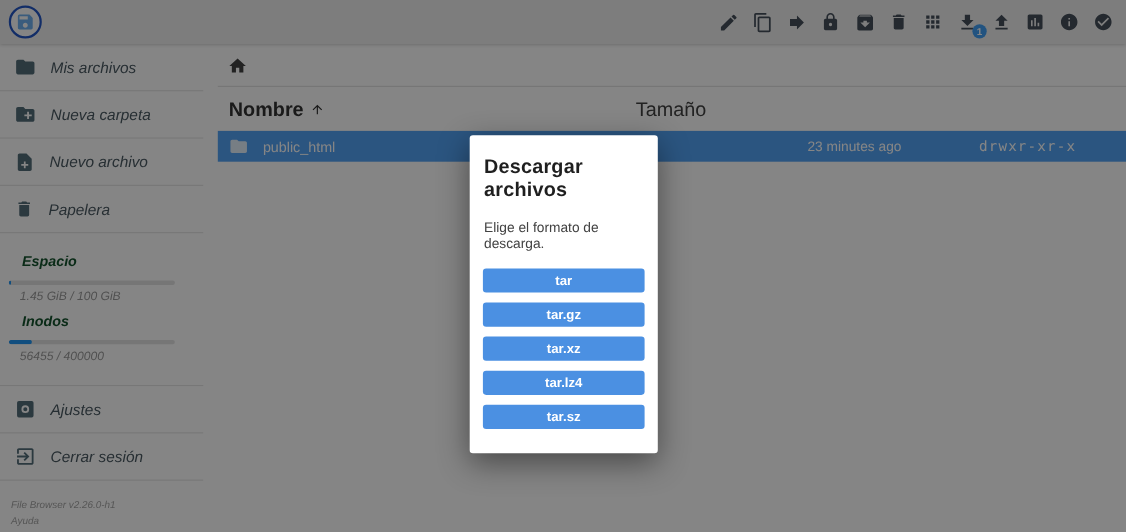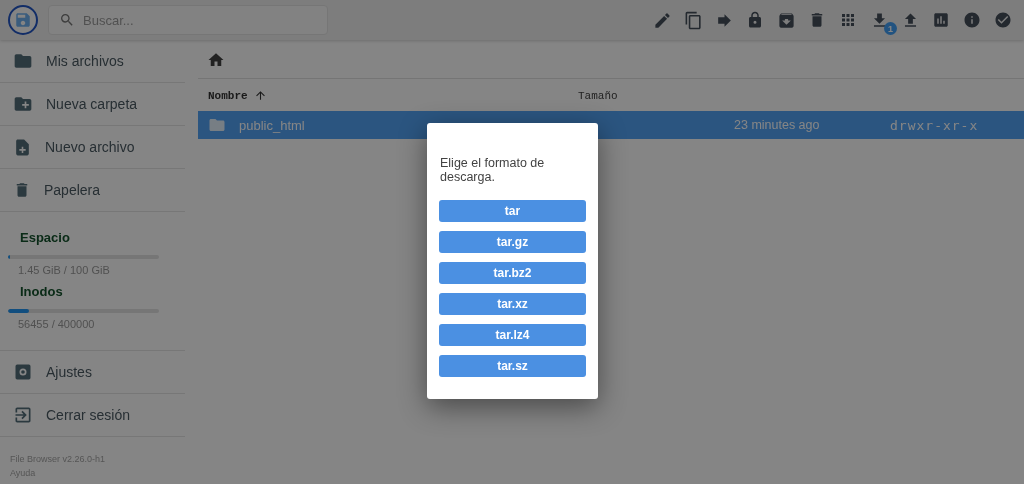--- a/index.html
+++ b/index.html
@@ -46,21 +46,21 @@
   .badge {
     position:absolute; right:-7px; bottom:-5px;
     min-width:13px; height:13px; border-radius:50%;
     background:#42a0f5; color:#fff; font-size:9px; font-weight:bold;
     display:flex; align-items:center; justify-content:center;
   }
 
   
   .sidebar {
     position:absolute; top:40px; left:0; bottom:0; width:185px;
-    background:#fff; display:flex; flex-direction:column;
+    background:#fff; display:flex; flex-direction:column;font-style:italic;
   }
   .side-item {
     height:43px; display:flex; align-items:center; gap:13px;
     padding-left:13px; cursor:pointer; color:#546e7a;
     border-bottom:1px solid #e4e4e4;
   }
   .side-item .lbl { font-size:14px; color:#4b5a63; }
   .usage { padding:10px 20px 12px 20px; border-bottom:1px solid #e4e4e4; }
   .usage h3 { font-size:13px; color:#14532d; margin:8px 0 10px -12px; padding-left:12px; font-weight:bold; }
   .bar { height:4px; background:#e3e3e3; border-radius:2px; margin:0 6px 5px -12px; overflow:hidden; }
@@ -70,21 +70,21 @@
   .side-footer a { color:#a5a5a5; text-decoration:none; cursor:pointer; }
 
   
   .main {
     position:absolute; top:40px; left:185px; right:0; bottom:0;
     background:#fff; padding-left:13px;
   }
   .crumbs { padding:11px 0 9px 9px; color:#424242; }
   .crumbs .home { cursor:pointer; width:18px; height:18px; }
   .rule { border-top:1px solid #e0e0e0; margin-right:0; }
-  .lheader { display:flex; align-items:flex-end; padding:10px 0 9px 10px; font-size:11px; color:#424242;font-family:Liberation Mono, monospace; }
+  .lheader { display:flex; align-items:flex-start; padding:10px 0 9px 10px; font-size:18px; color:#424242; }
   .col-name { width:370px; display:flex; align-items:center; gap:6px; }
   .col-size { width:156px; }
   .col-mod  { width:156px; }
   .col-perm { flex:1; }
   .lheader .col-name { font-weight:bold; color:#333; cursor:pointer; }
   .lheader .col-size, .lheader .col-mod { cursor:pointer; }
   .frow {
     display:flex; align-items:center; height:28px; padding-left:10px;
     background:#53a3f6; color:#fff; font-size:13px; cursor:pointer;
     margin-right:0;
@@ -118,28 +118,20 @@
 
 <header class="header">
   <div class="logo">
     <span>
       <svg width="18" height="18" viewBox="0 0 24 24" fill="#6fb0f0">
           <path d="M17 3H5c-1.11 0-2 .9-2 2v14c0 1.1.89 2 2 2h14c1.1 0 2-.9 2-2V7l-4-4zm-5 16c-1.66 0-3-1.34-3-3s1.34-3 3-3 3 1.34 3 3-1.34 3-3 3zm3-10H5V5h10v4z"></path>
         </svg>
     </span>
   </div>
 
-  <div class="search">
-    <span>
-      <svg width="16" height="16" viewBox="0 0 24 24" fill="#757575">
-          <path d="M15.5 14h-.79l-.28-.27A6.47 6.47 0 0 0 16 9.5 6.5 6.5 0 1 0 9.5 16c1.61 0 3.09-.59 4.23-1.57l.27.28v.79l5 5L20.49 19l-5-4.99zM9.5 14C7.01 14 5 11.99 5 9.5S7.01 5 9.5 5 14 7.01 14 9.5 11.99 14 9.5 14z"></path>
-        </svg>
-    </span>
-    <input type="text" placeholder="Buscar..." style="">
-  </div>
 
   <div class="toolbar">
     <button class="tbtn"><span><svg width="19" height="19" viewBox="0 0 24 24" fill="currentColor">
             <path d="M3 17.25V21h3.75L17.81 9.94l-3.75-3.75L3 17.25zM20.71 7.04a1 1 0 0 0 0-1.41l-2.34-2.34a1 1 0 0 0-1.41 0l-1.83 1.83 3.75 3.75 1.83-1.83z"></path>
           </svg></span></button>
     <button class="tbtn"><span><svg width="19" height="19" viewBox="0 0 24 24" fill="currentColor">
             <path d="M16 1H4c-1.1 0-2 .9-2 2v14h2V3h12V1zm3 4H8c-1.1 0-2 .9-2 2v14c0 1.1.9 2 2 2h11c1.1 0 2-.9 2-2V7c0-1.1-.9-2-2-2zm0 16H8V7h11v14z"></path>
           </svg></span></button>
     <button class="tbtn"><span><svg width="19" height="19" viewBox="0 0 24 24" fill="currentColor">
             <path d="M12 8V4l8 8-8 8v-4H4V8z"></path>
@@ -279,20 +271,20 @@
     </div>
     <div class="col-size"></div>
     <div class="col-mod">23 minutes ago</div>
     <div class="col-perm">drwxr-xr-x</div>
   </div>
 </main>
 
 <div class="overlay"></div>
 
 <div class="modal">
+  <h2>Descargar archivos</h2>
   <p>Elige el formato de descarga.</p>
   <button class="fmt-btn">tar</button>
   <button class="fmt-btn">tar.gz</button>
-  <button class="fmt-btn">tar.bz2</button>
   <button class="fmt-btn">tar.xz</button>
   <button class="fmt-btn">tar.lz4</button>
   <button class="fmt-btn">tar.sz</button>
 </div>
 
 </body></html>

